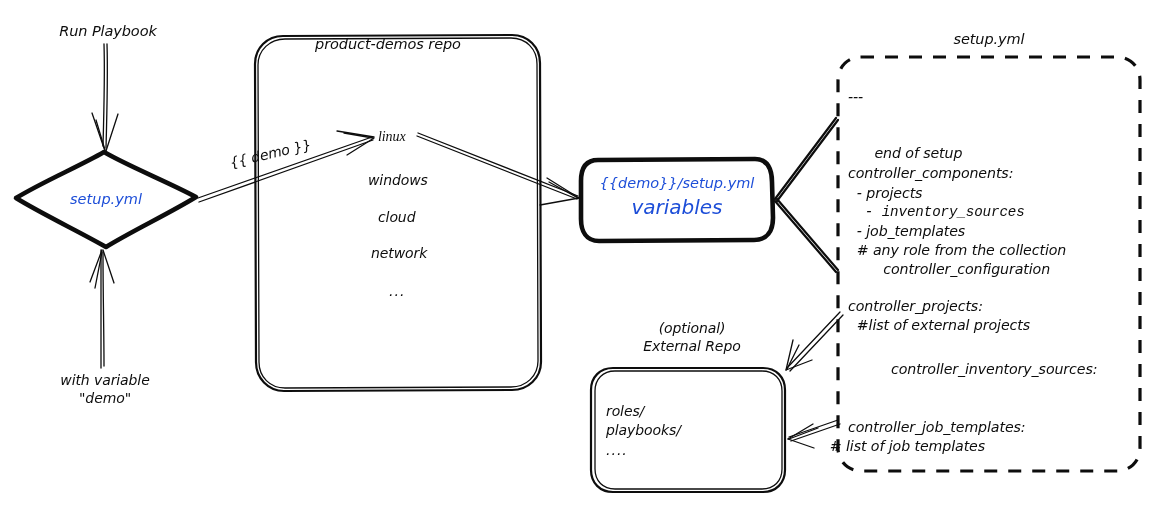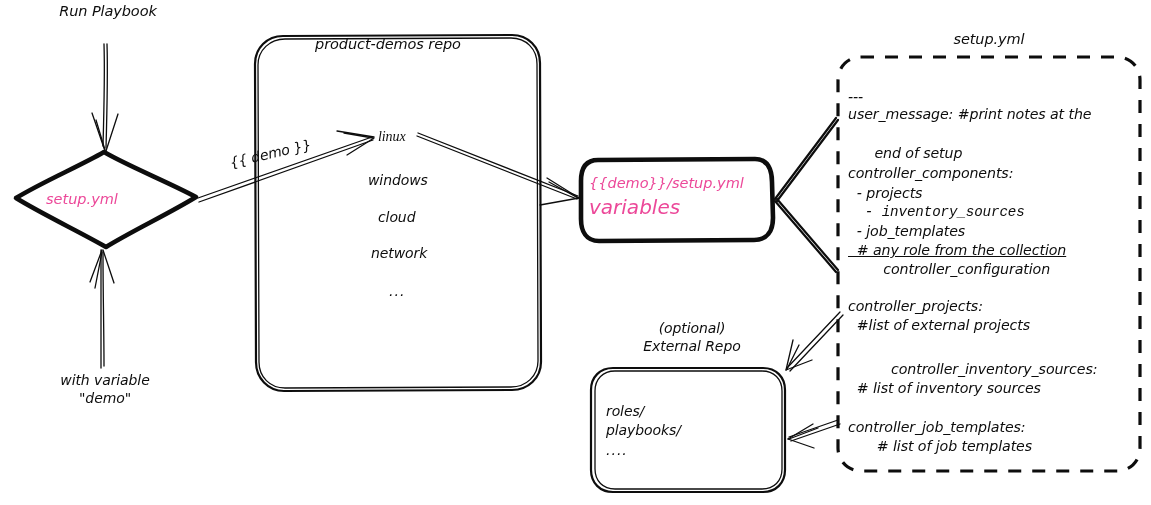--- a/index.html
+++ b/index.html
@@ -39,21 +39,22 @@
   .t-title { font-size: 14.5px; }
   .t-body  { font-size: 14px; }
   .t-code  { font-size: 14.2px; }
   .center  { text-align: center; }
   .rot-demo {
     transform: rotate(-13deg);
     transform-origin: left top;
   }
   .nodetext {
     position: absolute;
-    color: #ec4899;
+    text-align: center;
+    color: #1d4ed8;
     font-style: italic;
     white-space: pre;
     line-height: 1.3;
   }
 </style>
 </head>
 <body>
 
 <div id="canvas">
 
@@ -162,21 +163,21 @@
     <g>
       <path class="stroke-thin" d="M838,420 L789,437"></path>
       <path class="stroke-thin" d="M840,424 L791,441"></path>
       <path class="stroke-thin" d="M813,424 L788,439"></path>
       <path class="stroke-thin" d="M814,448 L788,439"></path>
       <path class="stroke-thin" d="M818,428 L789,439"></path>
     </g>
 
   </svg>
 
-  <div class="lbl hand t-title center" style="left:48px; top:2px; width:120px;">Run Playbook</div>
+  <div class="lbl hand t-title center" style="left:48px; top:22px; width:120px;">Run Playbook</div>
 
   <div class="lbl hand t-body center" style="left:40px; top:372px; width:130px;">with variable
 "demo"</div>
 
   <div class="nodetext hand t-body" style="left:46px; top:190px; width:120px; font-size:14.5px;">setup.yml</div>
 
   <div class="lbl hand t-body rot-demo" style="left:228px; top:155px;">{{ demo }}</div>
 
   <div class="lbl hand t-title center" style="left:288px; top:7px; width:200px;margin-top:28px;">product-demos repo</div>
 
@@ -185,34 +186,32 @@
   <div class="lbl hand t-body" style="left:378px; top:209px;">cloud</div>
   <div class="lbl hand t-body" style="left:371px; top:245px;">network</div>
   <div class="lbl hand t-body" style="left:389px; top:283px; letter-spacing:1px;">...</div>
 
   <div class="nodetext hand" style="left:589px; top:174px; width:176px; font-size:14.5px;">{{demo}}/setup.yml</div>
   <div class="nodetext hand" style="left:589px; top:194px; width:176px; font-size:20px;">variables</div>
 
   <div class="lbl hand t-title center" style="left:929px; top:30px; width:120px;">setup.yml</div>
 
   <div class="lbl hand t-code" style="left:848px; top:88px;">---</div>
-  <div class="lbl hand t-code" style="left:848px; top:105px;">user_message: #print notes at the</div>
   <div class="lbl hand t-code" style="left:848px; top:124px;margin-top:20px;">      end of setup</div>
   <div class="lbl hand t-code" style="left:848px; top:164px;">controller_components:</div>
   <div class="lbl hand t-code" style="left:848px; top:184px;">  - projects</div>
   <div class="lbl hand t-code" style="left:848px; top:203px;font-family:Liberation Mono, monospace;">  - inventory_sources</div>
   <div class="lbl hand t-code" style="left:848px; top:222px;">  - job_templates</div>
-  <div class="lbl hand t-code" style="left:848px; top:241px;text-decoration:underline;">  # any role from the collection</div>
+  <div class="lbl hand t-code" style="left:848px; top:241px;">  # any role from the collection</div>
   <div class="lbl hand t-code" style="left:848px; top:260px;">        controller_configuration</div>
   <div class="lbl hand t-code" style="left:848px; top:297px;">controller_projects:</div>
   <div class="lbl hand t-code" style="left:848px; top:316px;">  #list of external projects</div>
   <div class="lbl hand t-code" style="left:848px; top:360px;margin-left:43px;">controller_inventory_sources:</div>
-  <div class="lbl hand t-code" style="left:848px; top:379px;">  # list of inventory sources</div>
   <div class="lbl hand t-code" style="left:848px; top:418px;">controller_job_templates:</div>
-  <div class="lbl hand t-code" style="left:868px; top:437px;">  # list of job templates</div>
+  <div class="lbl hand t-code" style="left:821px; top:437px;">  # list of job templates</div>
 
   <div class="lbl hand t-body center" style="left:612px; top:320px; width:160px;">(optional)
 External Repo</div>
 
   <div class="lbl hand t-body" style="left:606px; top:403px;">roles/</div>
   <div class="lbl hand t-body" style="left:606px; top:422px;">playbooks/</div>
   <div class="lbl hand t-body" style="left:606px; top:442px; letter-spacing:1px;">....</div>
 
 </div>
 

